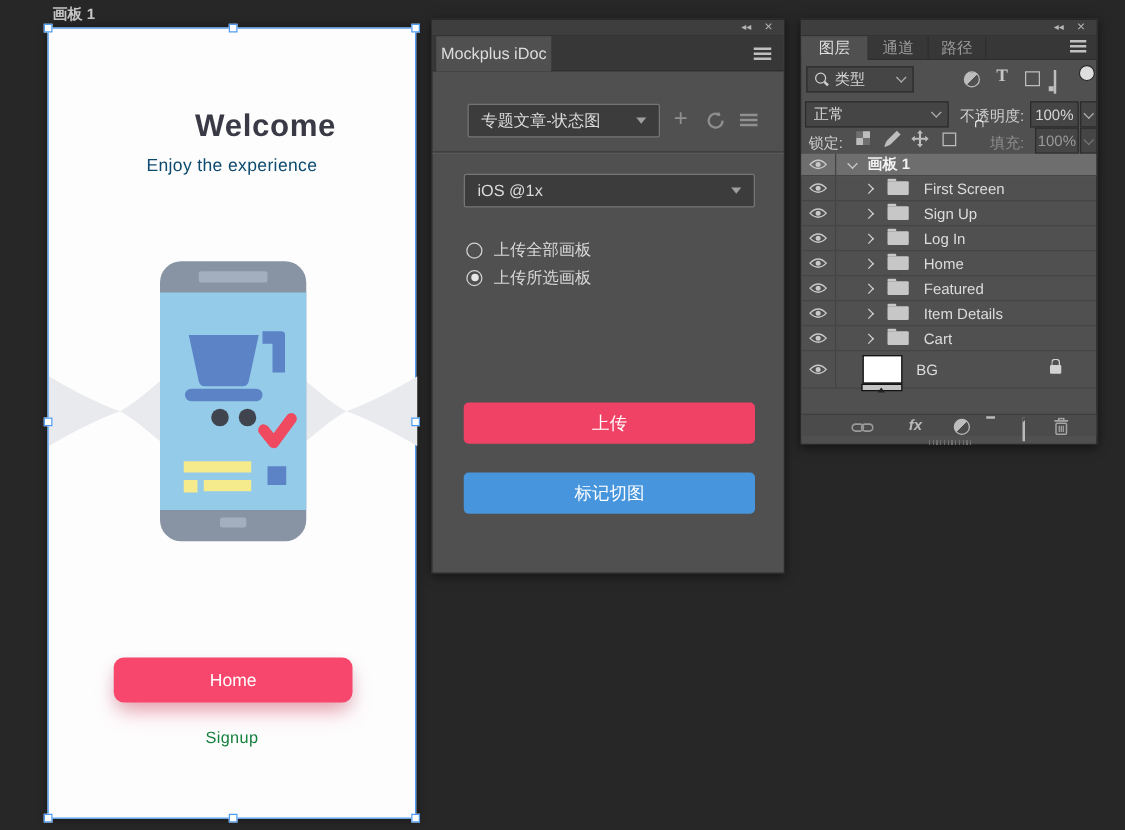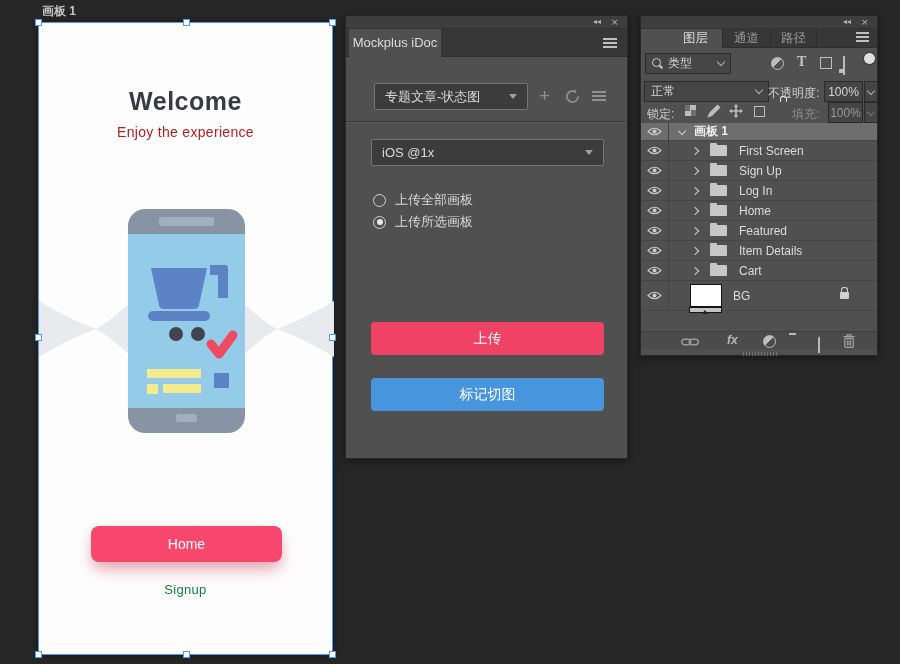--- a/index.html
+++ b/index.html
@@ -8,22 +8,22 @@
 
   
   .ab-label { position:absolute; left:42px; top:3px; font-size:12px; font-weight:bold; color:#c6c6c6; }
   .artboard { position:absolute; left:38px; top:22px; width:295px; height:633px; background:#fdfdfe;
               border:1px solid var(--selection,#4f9cf0); box-shadow:0 0 8px rgba(0,0,0,.45); }
   .handle { position:absolute; width:7px; height:7px; background:#fff; border:1px solid var(--selection,#4f9cf0); z-index:5; }
   .h-tl{left:-4px;top:-4px} .h-tm{left:144px;top:-4px} .h-tr{right:-4px;top:-4px}
   .h-ml{left:-4px;top:311px} .h-mr{right:-4px;top:311px}
   .h-bl{left:-4px;bottom:-4px} .h-bm{left:144px;bottom:-4px} .h-br{right:-4px;bottom:-4px}
 
-  .ab-title { position:absolute; top:64px; width:100%; text-align:center; font-size:25px; font-weight:bold; color:#3a3a46; letter-spacing:.5px; }
-  .ab-sub { position:absolute; top:101px; width:100%; text-align:center; font-size:14px; color:#b91c1c; letter-spacing:.3px; }
+  .ab-title { position:absolute; top:64px; width:100%; text-align:center; font-size:25px; font-weight:bold; color:#3a3a46; letter-spacing:.5px;margin-left:27px; }
+  .ab-sub { position:absolute; top:101px; width:100%; text-align:center; font-size:14px; color:#0c4a6e; letter-spacing:.3px; }
   .illu { position:absolute; left:0; top:178px; }
   .login-btn { position:absolute; left:52px; top:503px; width:191px; height:36px; border:none; border-radius:8px;
                background:var(--login_button,#f8476c); color:#fff; font-size:14px; font-family:inherit;
                box-shadow:0 10px 18px -4px rgba(244,70,107,.45), 0 5px 12px rgba(0,0,0,.12); }
   .signup { position:absolute; top:559px; width:100%; text-align:center; font-size:13px; color:#15803d; letter-spacing:.3px; }
 
   
   .panel { position:absolute; background:#505050; border:1px solid #292929; box-shadow:0 2px 8px rgba(0,0,0,.5); }
   .titlebar { position:absolute; left:0; right:0; top:0; height:13px; background:#3e3e3e; border-bottom:1px solid #333; }
   .tb-ico { position:absolute; top:1px; font-size:8px; color:#b5b5b5; cursor:default; }
@@ -54,42 +54,42 @@
   .big-btn { position:absolute; left:25px; width:233px; height:33px; border:none; border-radius:4px; color:#fff;
              font-size:14px; font-family:inherit; }
   #upload-btn { top:306px; background:var(--upload_button,#ef4265); }
   #slice-btn { top:362px; background:var(--slice_button,#4795dc); }
   .idoc-footer { position:absolute; left:0; right:0; top:413px; bottom:0; background:#484848; border-top:1px solid #3a3a3a;
                  display:flex; align-items:center; color:#cccccc; font-size:13px; padding:0 21px; }
   .idoc-footer .right { margin-left:auto; cursor:pointer; }
 
   
   #layers { left:640px; top:15px; width:238px; height:341px; }
-  #layers .tabbar { top:13px; height:19px;margin-left:28px; }
+  #layers .tabbar { top:13px; height:19px; }
   #layers .tab { height:19px; line-height:19px; font-size:12.5px; border-right:1px solid #2e2e2e; }
   .tab-layers{ left:0; width:54px; } .tab-channels{ left:54px; width:48px; } .tab-paths{ left:102px; width:46px; }
   #layers .menu-ico { right:8px; top:7px; width:13px; }
 
   .search-select { left:4px; top:37px; width:86px; height:21px; gap:5px; font-size:12px; }
   .glass { position:relative; width:11px; height:11px; flex:0 0 auto; }
   .glass::before { content:''; position:absolute; left:0; top:0; width:7px; height:7px; border:1.5px solid #cfcfcf; border-radius:50%; }
   .glass::after { content:''; position:absolute; left:7.5px; top:7px; width:1.8px; height:4px; background:#cfcfcf; transform:rotate(-45deg); }
 
   .f-ico { position:absolute; top:41px; cursor:pointer; }
   .i-pixel { width:15px; height:12px; background:#bdbdbd; border-radius:2px; position:relative; overflow:hidden; }
   .i-pixel::after { content:''; position:absolute; left:2px; bottom:0; border:5px solid transparent; border-bottom:6px solid #505050; }
   .i-adj { width:13px; height:13px; border:1.5px solid #bdbdbd; border-radius:50%;
            background:linear-gradient(135deg,#bdbdbd 50%,transparent 50%); }
   .i-type { font-family:"Liberation Serif",serif; font-weight:bold; font-size:14px; color:#c6c6c6; top:38px; }
   .i-shape { width:12px; height:12px; border:1.4px solid #bdbdbd; }
   .i-page { width:12px; height:12px; border:1.4px solid #bdbdbd; position:relative; }
   .i-page::after { content:''; position:absolute; right:1px; bottom:1px; width:4px; height:4px; background:#bdbdbd; }
   .i-circlebtn { width:13px; height:13px; border-radius:50%; background:#dedede; border:1px solid #2c2c2c; top:36px; }
 
-  .blend-select { left:3px; top:65px; width:125px; height:21px; }
+  .blend-select { left:3px; top:65px; width:115px; height:21px; }
   .plabel { position:absolute; font-size:12px; color:#cfcfcf; }
   .plabel.dim, .dim-box { color:#8e8e8e; }
   .val-box { position:absolute; background:#454545; border:1px solid #2b2b2b; color:#d6d6d6; font-size:12px;
              display:flex; align-items:center; justify-content:center; }
   .chevbox { position:absolute; background:#454545; border:1px solid #2b2b2b; display:flex; align-items:center; justify-content:center; }
   .chevbox .chev { margin:0; margin-top:-2px; }
 
   .i-checker { width:11px; height:11px; background:conic-gradient(#bdbdbd 0 25%, #6f6f6f 0 50%, #bdbdbd 0 75%, #6f6f6f 0); }
   .i-frame { width:11px; height:11px; border:1.4px solid #bdbdbd; }
   .i-lock { position:relative; width:9px; height:7px; background:#e6e6e6; border-radius:1px; margin-top:5px; }

